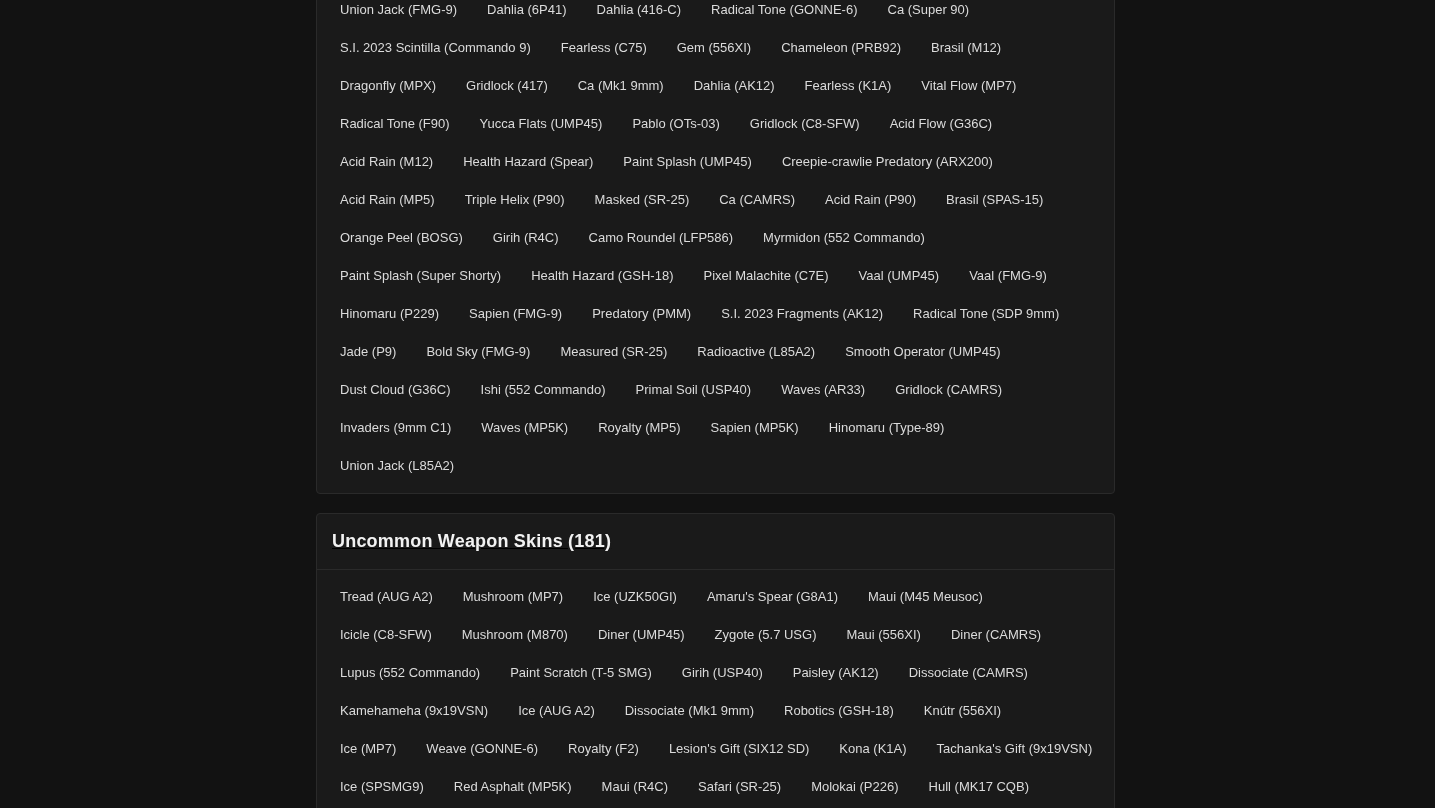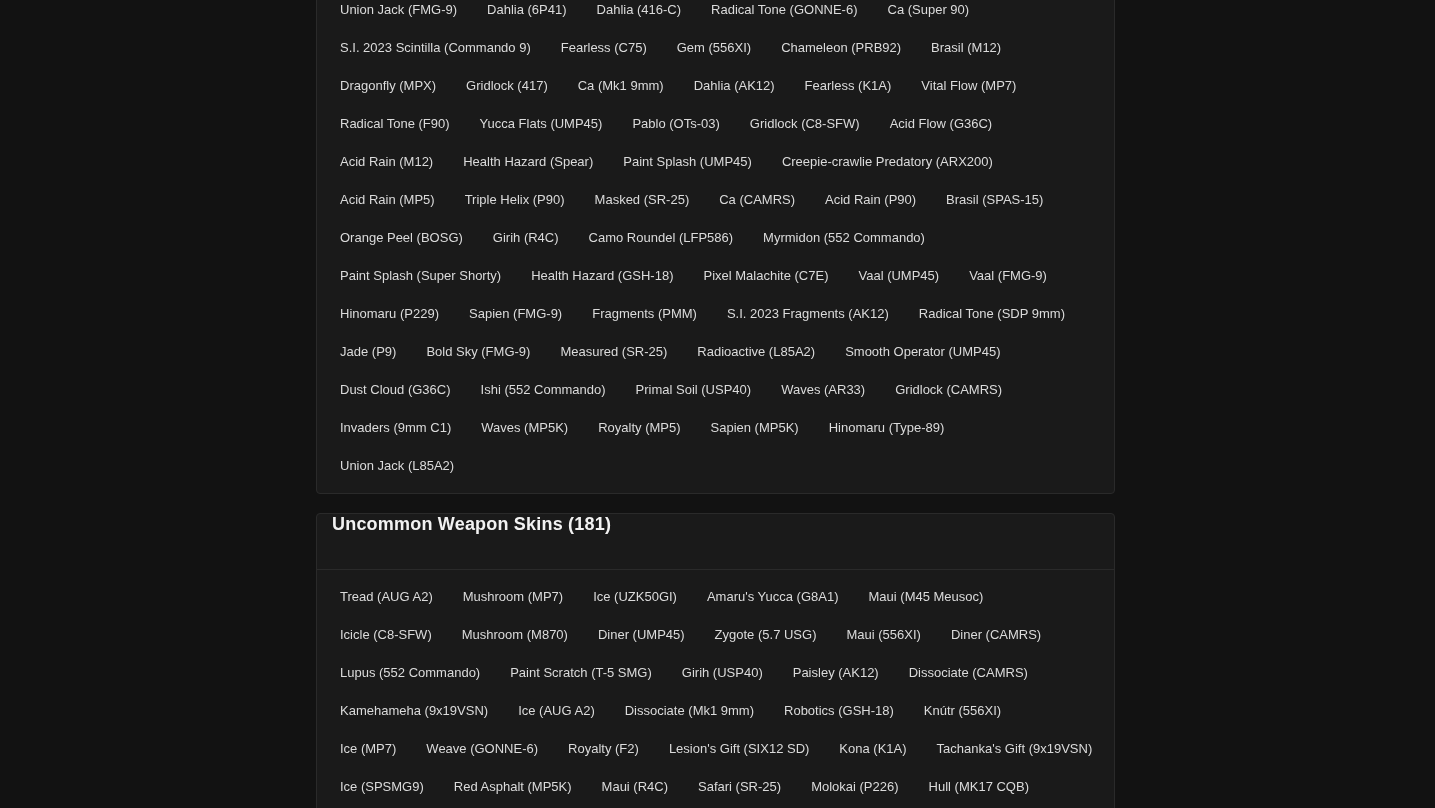--- a/index.html
+++ b/index.html
@@ -21,23 +21,24 @@
   }
   .panel{
     width:799px;
     background:var(--panel-bg);
     border:1px solid var(--panel-border);
     border-radius:4px;
   }
   .panel + .panel{margin-top:19px;}
   .panel-header{
     height:56px;
-    display:flex;
+    display:flex;align-items:center;
     padding:0 15px;
     border-bottom:1px solid var(--panel-border);
+    text-decoration:underline;
   }
   .panel-header h2{
     margin:0;
     font-size:18px;font-weight:600;letter-spacing:.2px;
     color:var(--heading-text);
   }
   .items{padding:8px;}
   .skin-row{
     display:flex;align-items:center;
     height:38px;white-space:nowrap;
@@ -109,21 +110,21 @@
         <div class="skin-row">
           <a class="skin">Paint Splash (Super Shorty)</a>
           <a class="skin">Health Hazard (GSH-18)</a>
           <a class="skin">Pixel Malachite (C7E)</a>
           <a class="skin">Vaal (UMP45)</a>
           <a class="skin">Vaal (FMG-9)</a>
         </div>
         <div class="skin-row">
           <a class="skin">Hinomaru (P229)</a>
           <a class="skin">Sapien (FMG-9)</a>
-          <a class="skin">Fragments (PMM)</a>
+          <a class="skin">Predatory (PMM)</a>
           <a class="skin">S.I. 2023 Fragments (AK12)</a>
           <a class="skin">Radical Tone (SDP 9mm)</a>
         </div>
         <div class="skin-row">
           <a class="skin">Jade (P9)</a>
           <a class="skin">Bold Sky (FMG-9)</a>
           <a class="skin">Measured (SR-25)</a>
           <a class="skin">Radioactive (L85A2)</a>
           <a class="skin">Smooth Operator (UMP45)</a>
         </div>
@@ -149,21 +150,21 @@
 
   <section class="panel">
     <header class="panel-header">
       <h2>Uncommon Weapon Skins (181)</h2>
     </header>
     <div class="items">
         <div class="skin-row">
           <a class="skin">Tread (AUG A2)</a>
           <a class="skin">Mushroom (MP7)</a>
           <a class="skin">Ice (UZK50GI)</a>
-          <a class="skin">Amaru's Yucca (G8A1)</a>
+          <a class="skin">Amaru's Spear (G8A1)</a>
           <a class="skin">Maui (M45 Meusoc)</a>
         </div>
         <div class="skin-row">
           <a class="skin">Icicle (C8-SFW)</a>
           <a class="skin">Mushroom (M870)</a>
           <a class="skin">Diner (UMP45)</a>
           <a class="skin">Zygote (5.7 USG)</a>
           <a class="skin">Maui (556XI)</a>
           <a class="skin">Diner (CAMRS)</a>
         </div>

